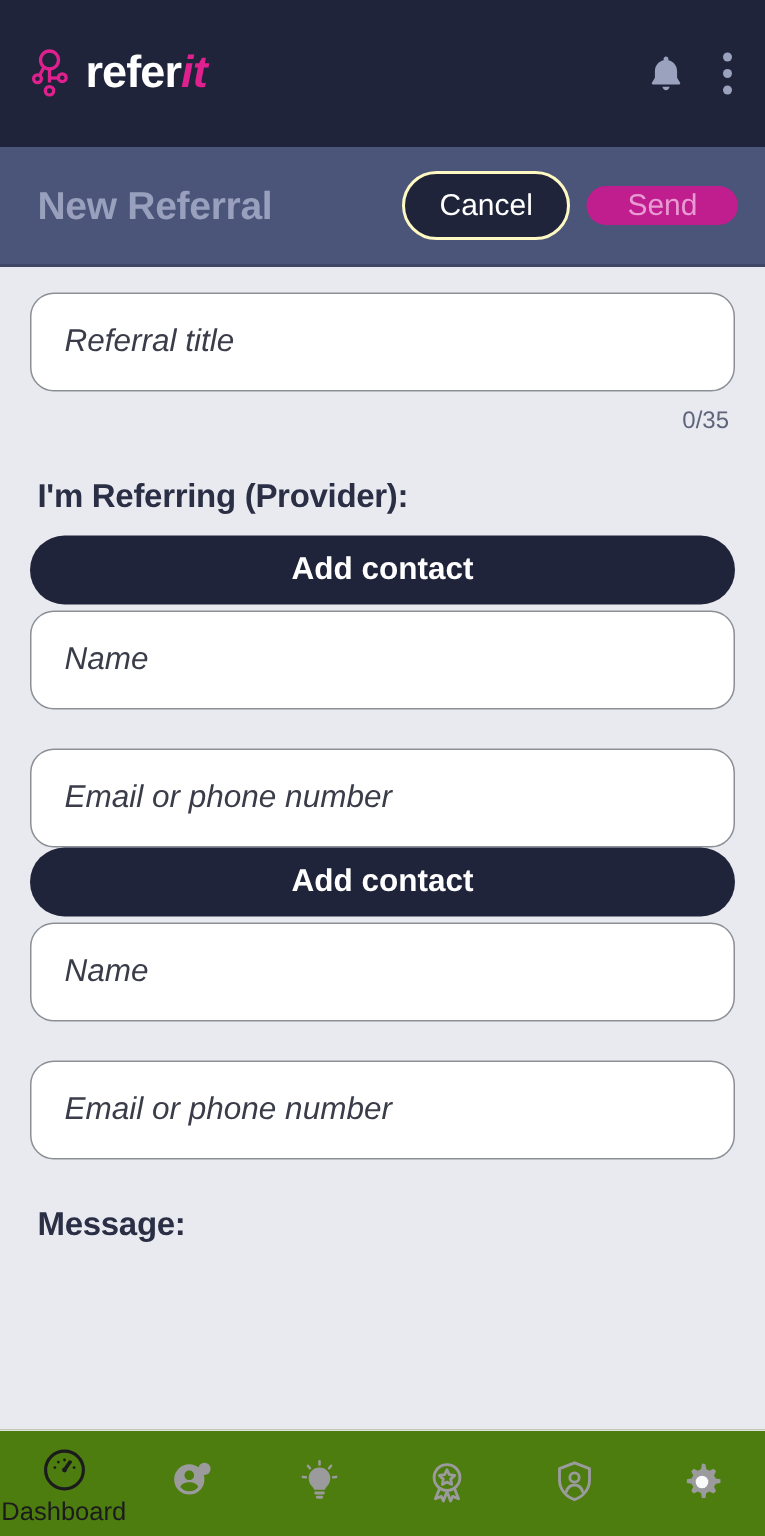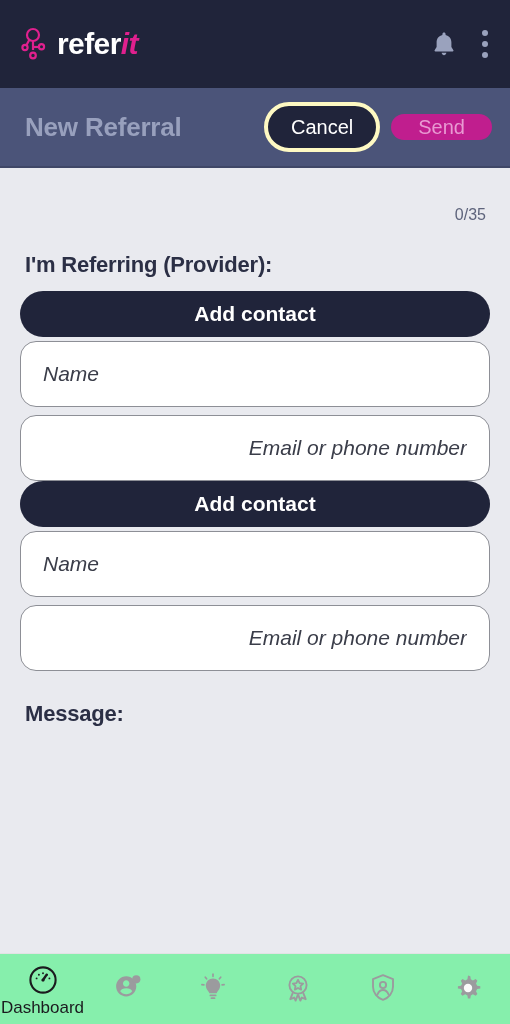--- a/index.html
+++ b/index.html
@@ -11,21 +11,21 @@
   }
 
   body {
     font-family: "Liberation Sans", "DejaVu Sans", sans-serif;
     background: #e9eaef;
     position: relative;
   }
 
   
   .appbar {
-    height: 88px;
+    height: 98px;
     background: #20243a;
     display: flex;
     padding: 0 22px 0 18px;
   }
 
   .brand {
     display: flex;
     align-items: center;
     gap: 9px;
     flex: 1;
@@ -86,21 +86,21 @@
     font-weight: 700;
     color: #98a0bd;
     letter-spacing: -0.2px;
   }
 
   .subheader-buttons { display: flex; align-items: center; gap: 11px; }
 
   .btn-cancel {
     background: #20243a;
     color: #ffffff;
-    border: 4px solid #fef9c3;
+    border: 2px solid #fef9c3;
     border-radius: 999px;
     font-size: 20px;
     font-family: inherit;
     padding: 11px 23px;
     line-height: 1;
     cursor: pointer;
   }
 
   .btn-send {
     background: #c01e8e;
@@ -168,30 +168,30 @@
     border: none;
     border-radius: 999px;
     font-family: inherit;
     font-size: 21px;
     font-weight: 700;
     cursor: pointer;
     display: block;
     margin-bottom: 4px;
   }
 
-  .field + .field { margin-top: 8px; text-align: right; }
+  .field + .field { margin-top: 26px; }
 
   .section-label.msg { margin-top: 30px; margin-bottom: 0; }
 
   
   .bottomnav {
     position: absolute;
     left: 0; right: 0; bottom: 0;
     height: 71px;
-    background: #86efac;
+    background: #4d7c0f;
     border-top: 1px solid #e2e2e4;
     display: flex;
     align-items: center;
   }
 
   .nav-item {
     flex: 1;
     height: 100%;
     display: flex;
     flex-direction: column;
@@ -249,20 +249,21 @@
 <div class="subheader">
   <div class="subheader-title">New Referral</div>
   <div class="subheader-buttons">
     <button class="btn-cancel">Cancel</button>
     <button class="btn-send">Send</button>
   </div>
 </div>
 
 <div class="content">
 
+  <input class="field" type="text" placeholder="Referral title" style="">
 
   <div class="counter">0/35</div>
 
   <div class="section-label">I'm Referring (Provider):</div>
   <button class="btn-add-contact">Add contact</button>
   <input class="field" type="text" placeholder="Name" style="">
   <input class="field" type="text" placeholder="Email or phone number" style="">
 
   <button class="btn-add-contact">Add contact</button>
   <input class="field" type="text" placeholder="Name" style="">

